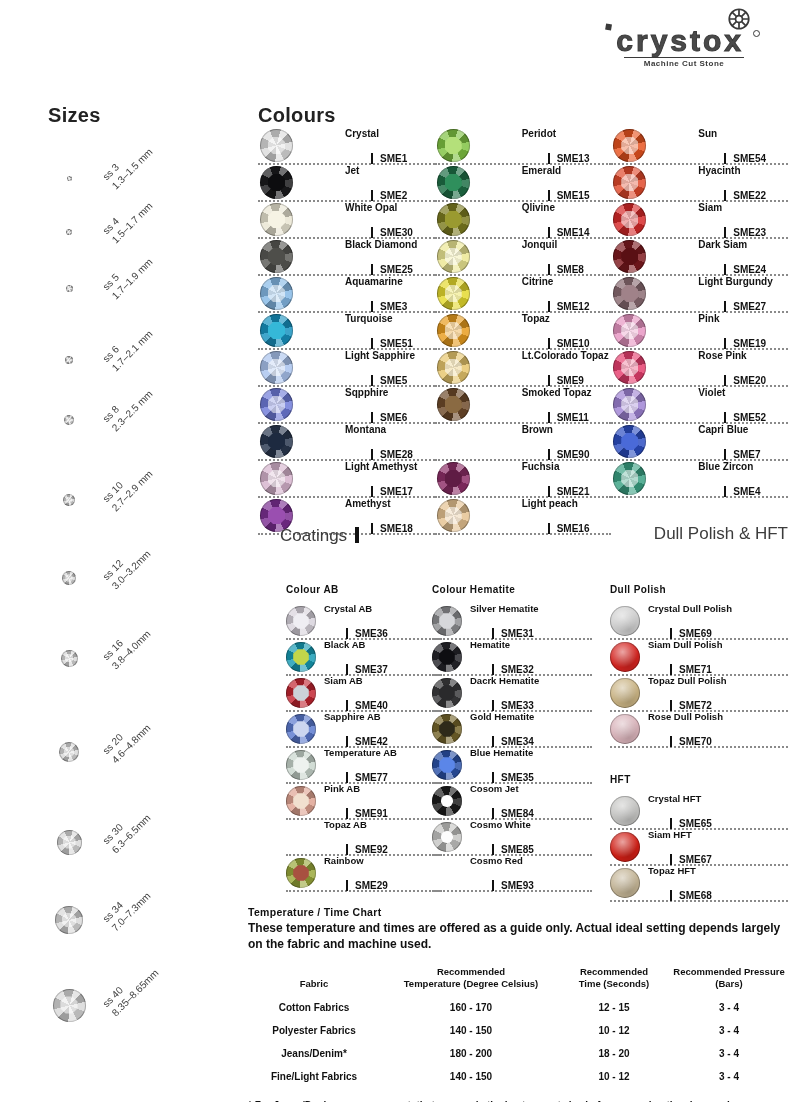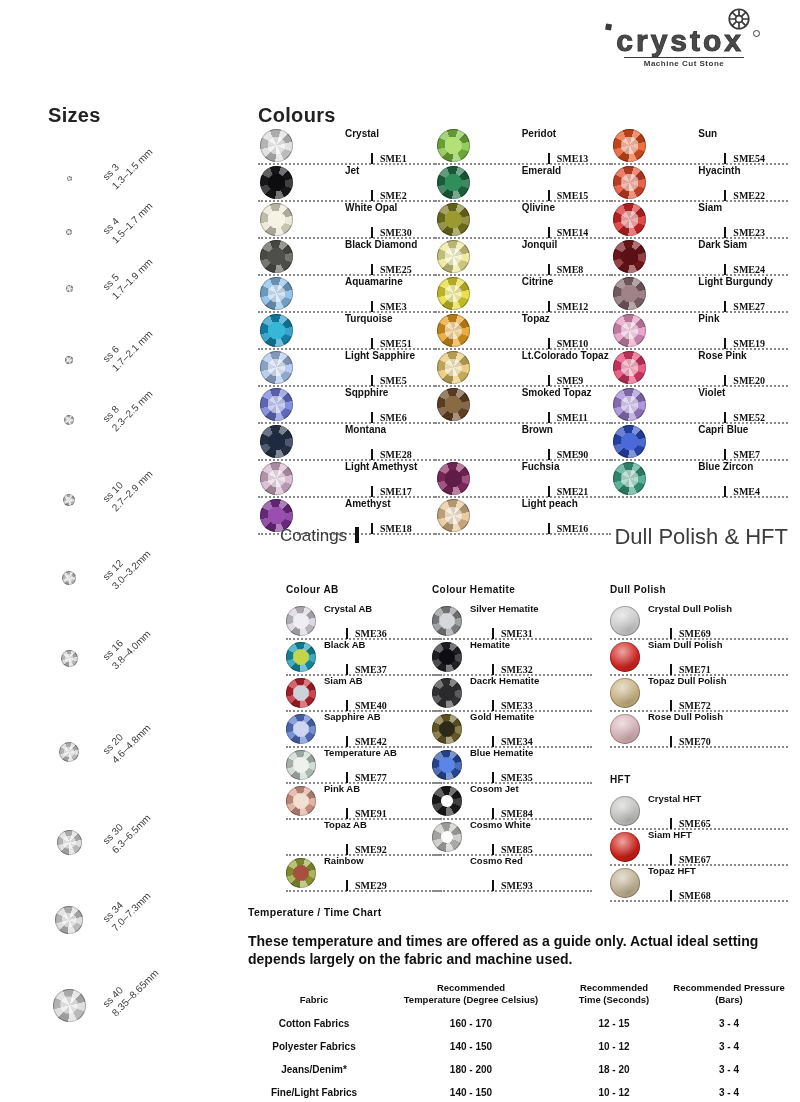--- a/index.html
+++ b/index.html
@@ -61,45 +61,45 @@
                     background:var(--cc,#fdfdfd);}
   .gem.none{visibility:hidden;}
 
   
   .colour-grid{position:absolute;left:258px;top:128px;width:530px;display:grid;
                grid-template-columns:repeat(3,1fr);}
   .cell{height:35px;display:flex;align-items:center;border-bottom:2px dotted #8a8a8a;gap:43px;}
   .cell .gem{width:33px;height:33px;margin-left:2px;}
   .lbl{display:flex;flex-direction:column;margin-left:9px;}
   .nm{font-size:10px;font-weight:700;color:#111;white-space:nowrap;}
-  .code-line{display:flex;align-items:center;margin-top:14px;margin-left:26px;font-family:Liberation Serif, serif;}
+  .code-line{display:flex;align-items:center;margin-top:14px;margin-left:26px;}
   .bar{width:2px;height:11px;background:#111;margin-right:7px;flex:none;}
   .code{font-size:10px;font-weight:700;color:#111;}
 
   
   .coatings{position:absolute;left:258px;top:524px;width:530px;}
   .coat-title{position:absolute;left:22px;top:2px;font-size:17px;font-weight:400;color:#3c3c3c;}
   .thickbar{display:inline-block;width:4px;height:16px;background:#111;margin-left:8px;vertical-align:-2px;}
-  .dull-title{position:absolute;right:0;top:0;font-size:22px;font-weight:400;color:#3c3c3c;}
+  .dull-title{position:absolute;right:0;top:0;font-size:17px;font-weight:400;color:#3c3c3c;}
   .coat-col{position:absolute;top:60px;}
   .col-ab{left:28px;width:156px;}
   .col-hem{left:174px;width:160px;}
   .col-right{left:352px;width:178px;}
   .coat-sub{font-size:10px;font-weight:700;color:#111;letter-spacing:.4px;margin-bottom:8px;height:12px;}
   .coat-cell{height:34px;display:flex;align-items:center;border-bottom:2px dotted #8a8a8a;}
   .coat-cell .gem{width:30px;height:30px;}
   .coat-cell .lbl{margin-left:8px;}
   .coat-cell .nm{font-size:9.5px;}
   .coat-cell .code-line{margin-left:22px;}
   .hft-sub{margin-top:26px;}
 
   
   .temp{position:absolute;left:248px;top:906px;width:544px;color:#111;}
   .temp-title{font-size:10.5px;font-weight:700;letter-spacing:.3px;}
-  .temp-note{font-size:14px;font-weight:700;margin-top:14px;line-height:1.3;width:540px;}
+  .temp-note{font-size:12px;font-weight:700;margin-top:3px;line-height:1.3;width:540px;}
   .t-head,.t-row{display:grid;grid-template-columns:132px 182px 104px 126px;text-align:center;}
   .t-head{margin-top:14px;font-size:9.5px;font-weight:700;line-height:1.25;align-items:end;}
   .t-row{font-size:10px;font-weight:700;height:23px;align-items:center;}
   .t-body{margin-top:6px;}
   .footnote{font-size:10px;font-weight:700;margin-top:12px;}
 </style>
 </head>
 <body>
 
 <div class="page">

